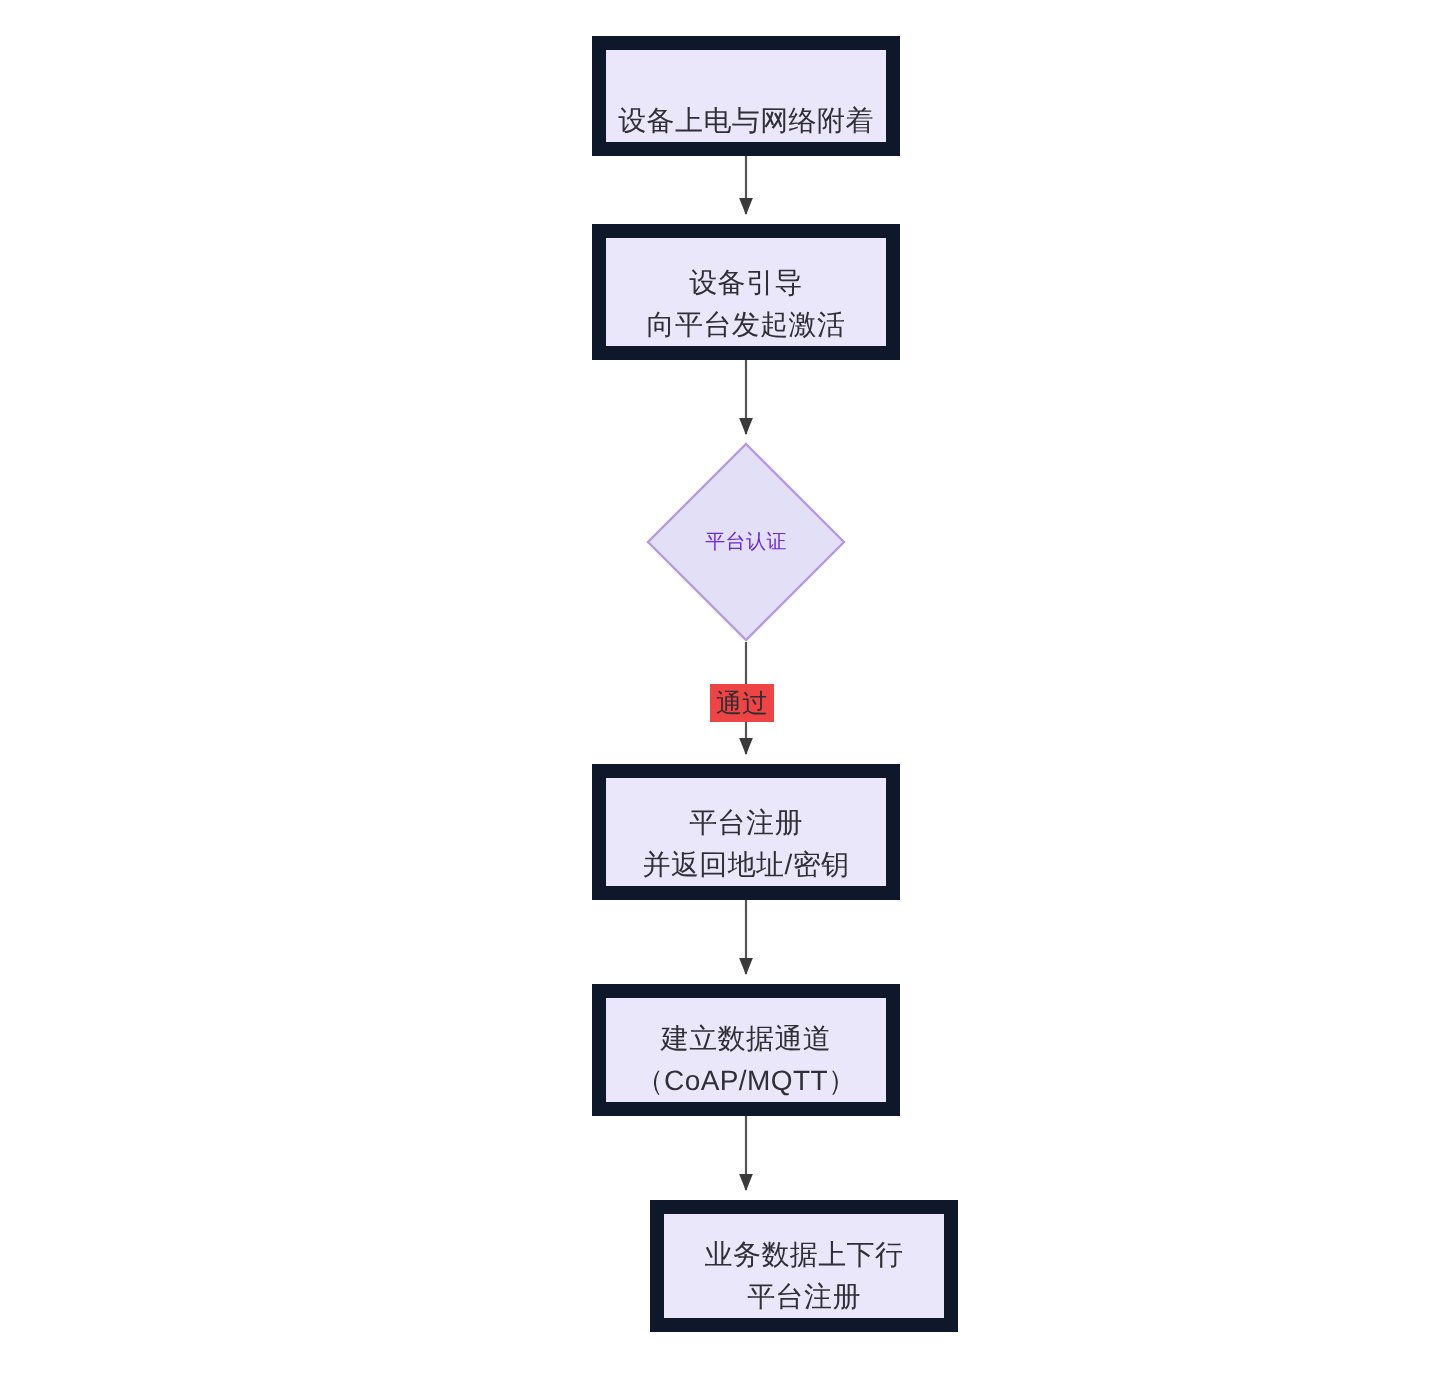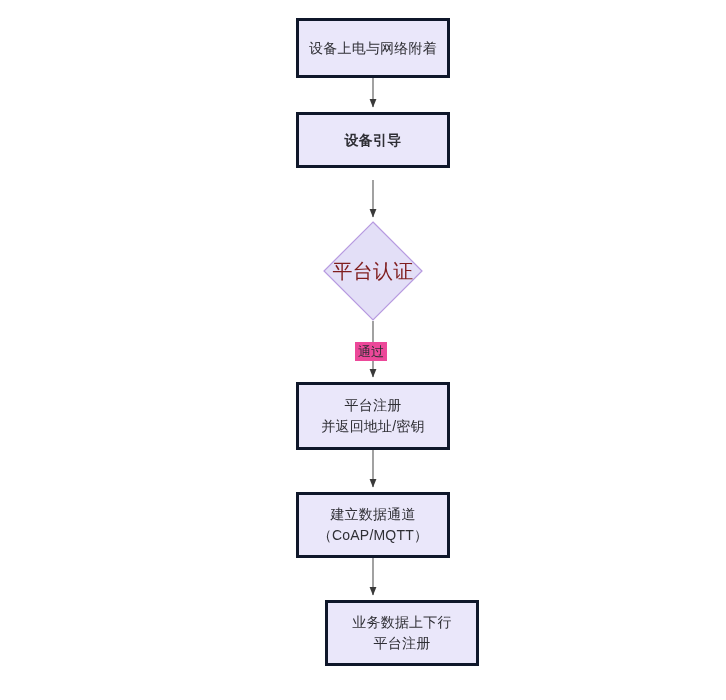--- a/index.html
+++ b/index.html
@@ -35,47 +35,48 @@
     align-items: center;
     justify-content: center;
     text-align: center;
     color: #2f2f35;
     font-size: 14px;
     line-height: 21px;
     letter-spacing: 0.2px;
   }
   .node.process {
     background: #eae7fa;
-    border: 3px solid #0f172a;
+    border: 7px solid #0f172a;
+    justify-content: flex-end;
   }
   .node-line {
     display: block;
     white-space: nowrap;
   }
   .node.decision {
     width: 100px;
     height: 100px;
   }
   .diamond-shape {
     position: absolute;
     left: 0;
     top: 0;
     width: 100px;
     height: 100px;
   }
   .diamond-label {
     position: relative;
     z-index: 2;
-    font-size: 20px;
-    color: #7f1d1d;
+    font-size: 10px;
+    color: #6d28d9;
     white-space: nowrap;
   }
   .edge-label {
     position: absolute;
-    background: #ec4899;
+    background: #ef4444;
     color: #2f2f35;
     font-size: 13px;
     line-height: 17px;
     padding: 1px 3px;
     white-space: nowrap;
     text-align: center;
   }
 </style>
 </head>
 <body>
@@ -97,22 +98,23 @@
 
     <line x1="373" y1="450" x2="373" y2="487" stroke="#555555" stroke-width="1.1" marker-end="url(#arrowhead)"></line>
 
     <line x1="373" y1="558" x2="373" y2="595" stroke="#555555" stroke-width="1.1" marker-end="url(#arrowhead)"></line>
   </svg>
 
   <div class="node process" style="left:296px; top:18px; width:154px; height:60px;">
     <span class="node-line">设备上电与网络附着</span>
   </div>
 
-  <div class="node process" style="left:296px; top:112px; width:154px; height:56px;font-weight:bold;">
+  <div class="node process" style="left:296px; top:112px; width:154px; height:68px;">
     <span class="node-line">设备引导</span>
+    <span class="node-line">向平台发起激活</span>
   </div>
 
   <div class="node decision" style="left:323px; top:221px;">
     <svg class="diamond-shape" width="100" height="100" viewBox="0 0 100 100">
       <polygon points="50,1 99,50 50,99 1,50" fill="#e3dff7" stroke="#b79ae0" stroke-width="1.2"></polygon>
     </svg>
     <span class="diamond-label">平台认证</span>
   </div>
 
   <div class="edge-label" style="left:355px; top:342px;">通过</div>

